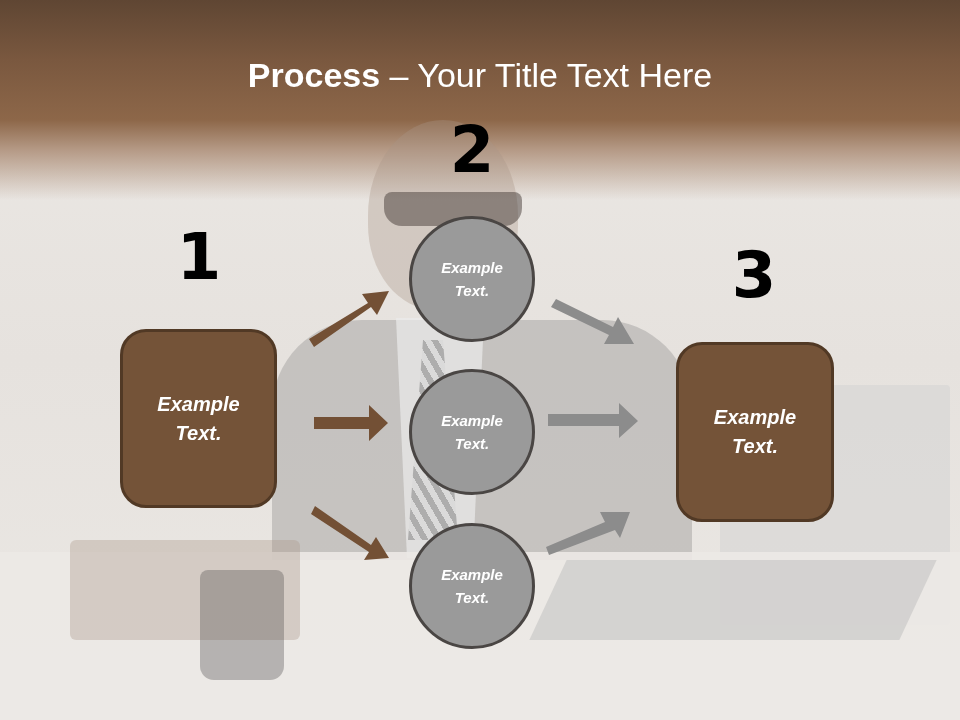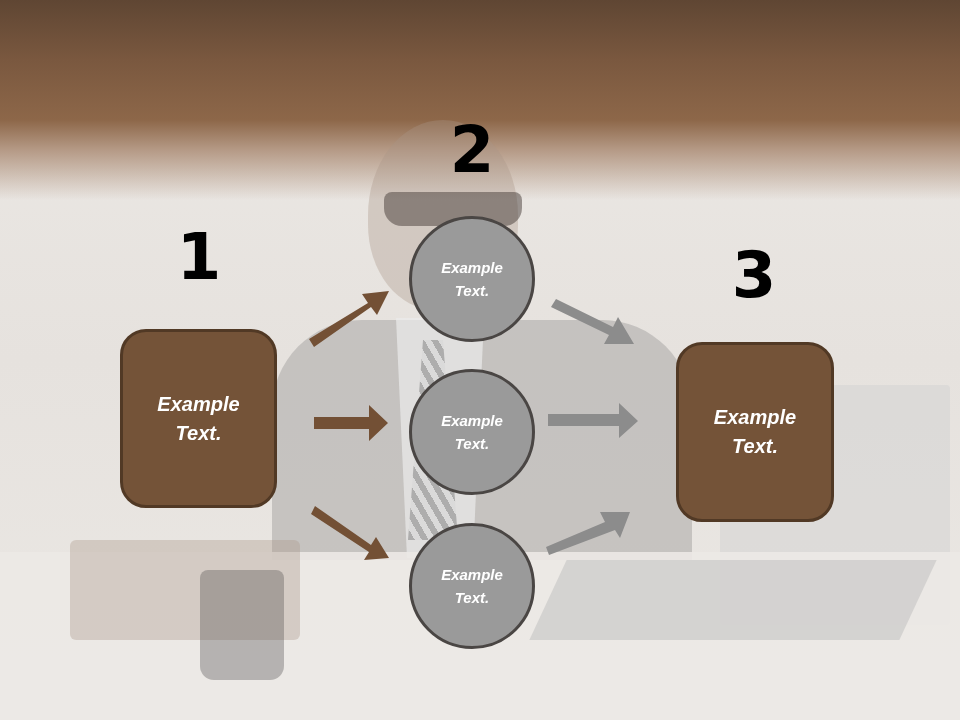--- a/index.html
+++ b/index.html
@@ -59,20 +59,23 @@
   <div class="bg-suit"></div>
   <div class="bg-shirt"></div>
   <div class="bg-tie"></div>
   <div class="bg-person-head"></div>
   <div class="bg-glasses"></div>
   <div class="bg-desk"></div>
   <div class="bg-books"></div>
   <div class="bg-cup"></div>
   <div class="bg-laptop"></div>
 
+  <div class="title">
+    <b>Process</b><span> – Your Title Text Here</span>
+  </div>
 
   <div class="step-number" style="left:159px; top:222px;">1</div>
   <div class="step-number" style="left:432px; top:115px;">2</div>
   <div class="step-number" style="left:714px; top:240px;">3</div>
 
   <div class="box" style="left:120px; top:329px; width:157px; height:179px;">
     <span>Example</span>
     <span>Text.</span>
   </div>
 

